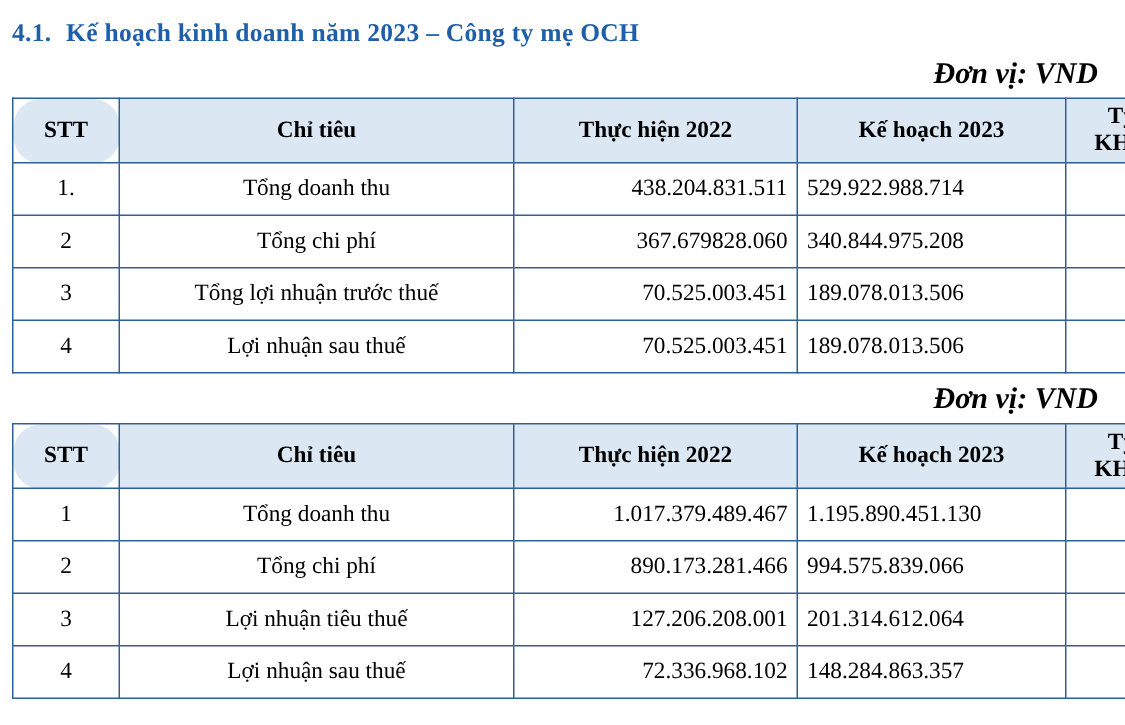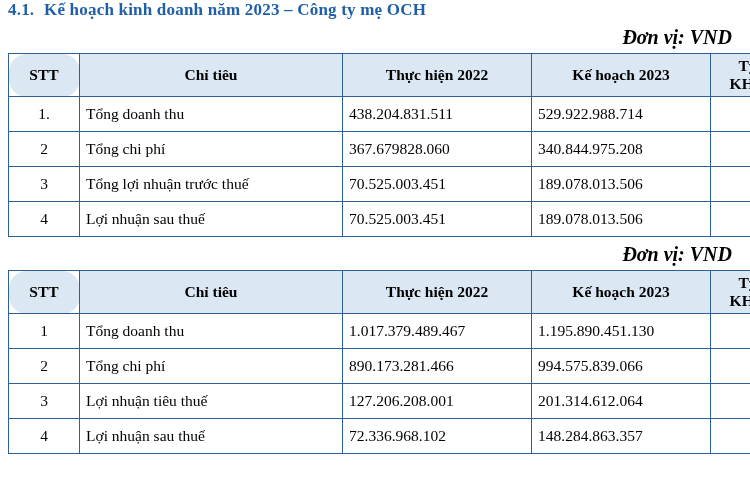--- a/index.html
+++ b/index.html
@@ -12,21 +12,21 @@
     background: #ffffff;
     font-family: "Liberation Serif", serif;
     color: #000000;
     overflow: hidden;
   }
   .page {
     position: relative;
     width: 750px;
     height: 483px;
     box-sizing: border-box;
-    padding: 0 8px 0 8px;
+    padding: 12px 8px 0 8px;
   }
   .section-heading {
     color: #1f5fa9;
     font-weight: bold;
     font-size: 17px;
     letter-spacing: 0.2px;
     white-space: nowrap;
   }
   .heading-num {
     display: inline-block;
@@ -61,22 +61,22 @@
     height: 36px;
   }
   table.fin thead th.two-line {
     line-height: 1.15;
     padding: 2px 2px;
   }
   table.fin tbody td {
     height: 28px;
   }
   .c-stt   { width: 58px;  text-align: center; border-radius: 18px; }
-  .c-name  { width: 250px; text-align: left; padding-left: 12px; }
-  .c-th    { width: 176px; text-align: left; padding-right: 10px; }
+  .c-name  { width: 250px; text-align: center; padding-left: 12px; }
+  .c-th    { width: 176px; text-align: right; padding-right: 10px; }
   .c-kh    { width: 166px; text-align: left; padding-right: 10px; }
   .c-ty    { width: 84px;  text-align: right; padding-right: 10px; }
   .sec2 { margin-top: 20px; }
   .sec1-head { margin-bottom: 2px; }
 </style>
 </head>
 <body>
 
 <div class="page">
 

